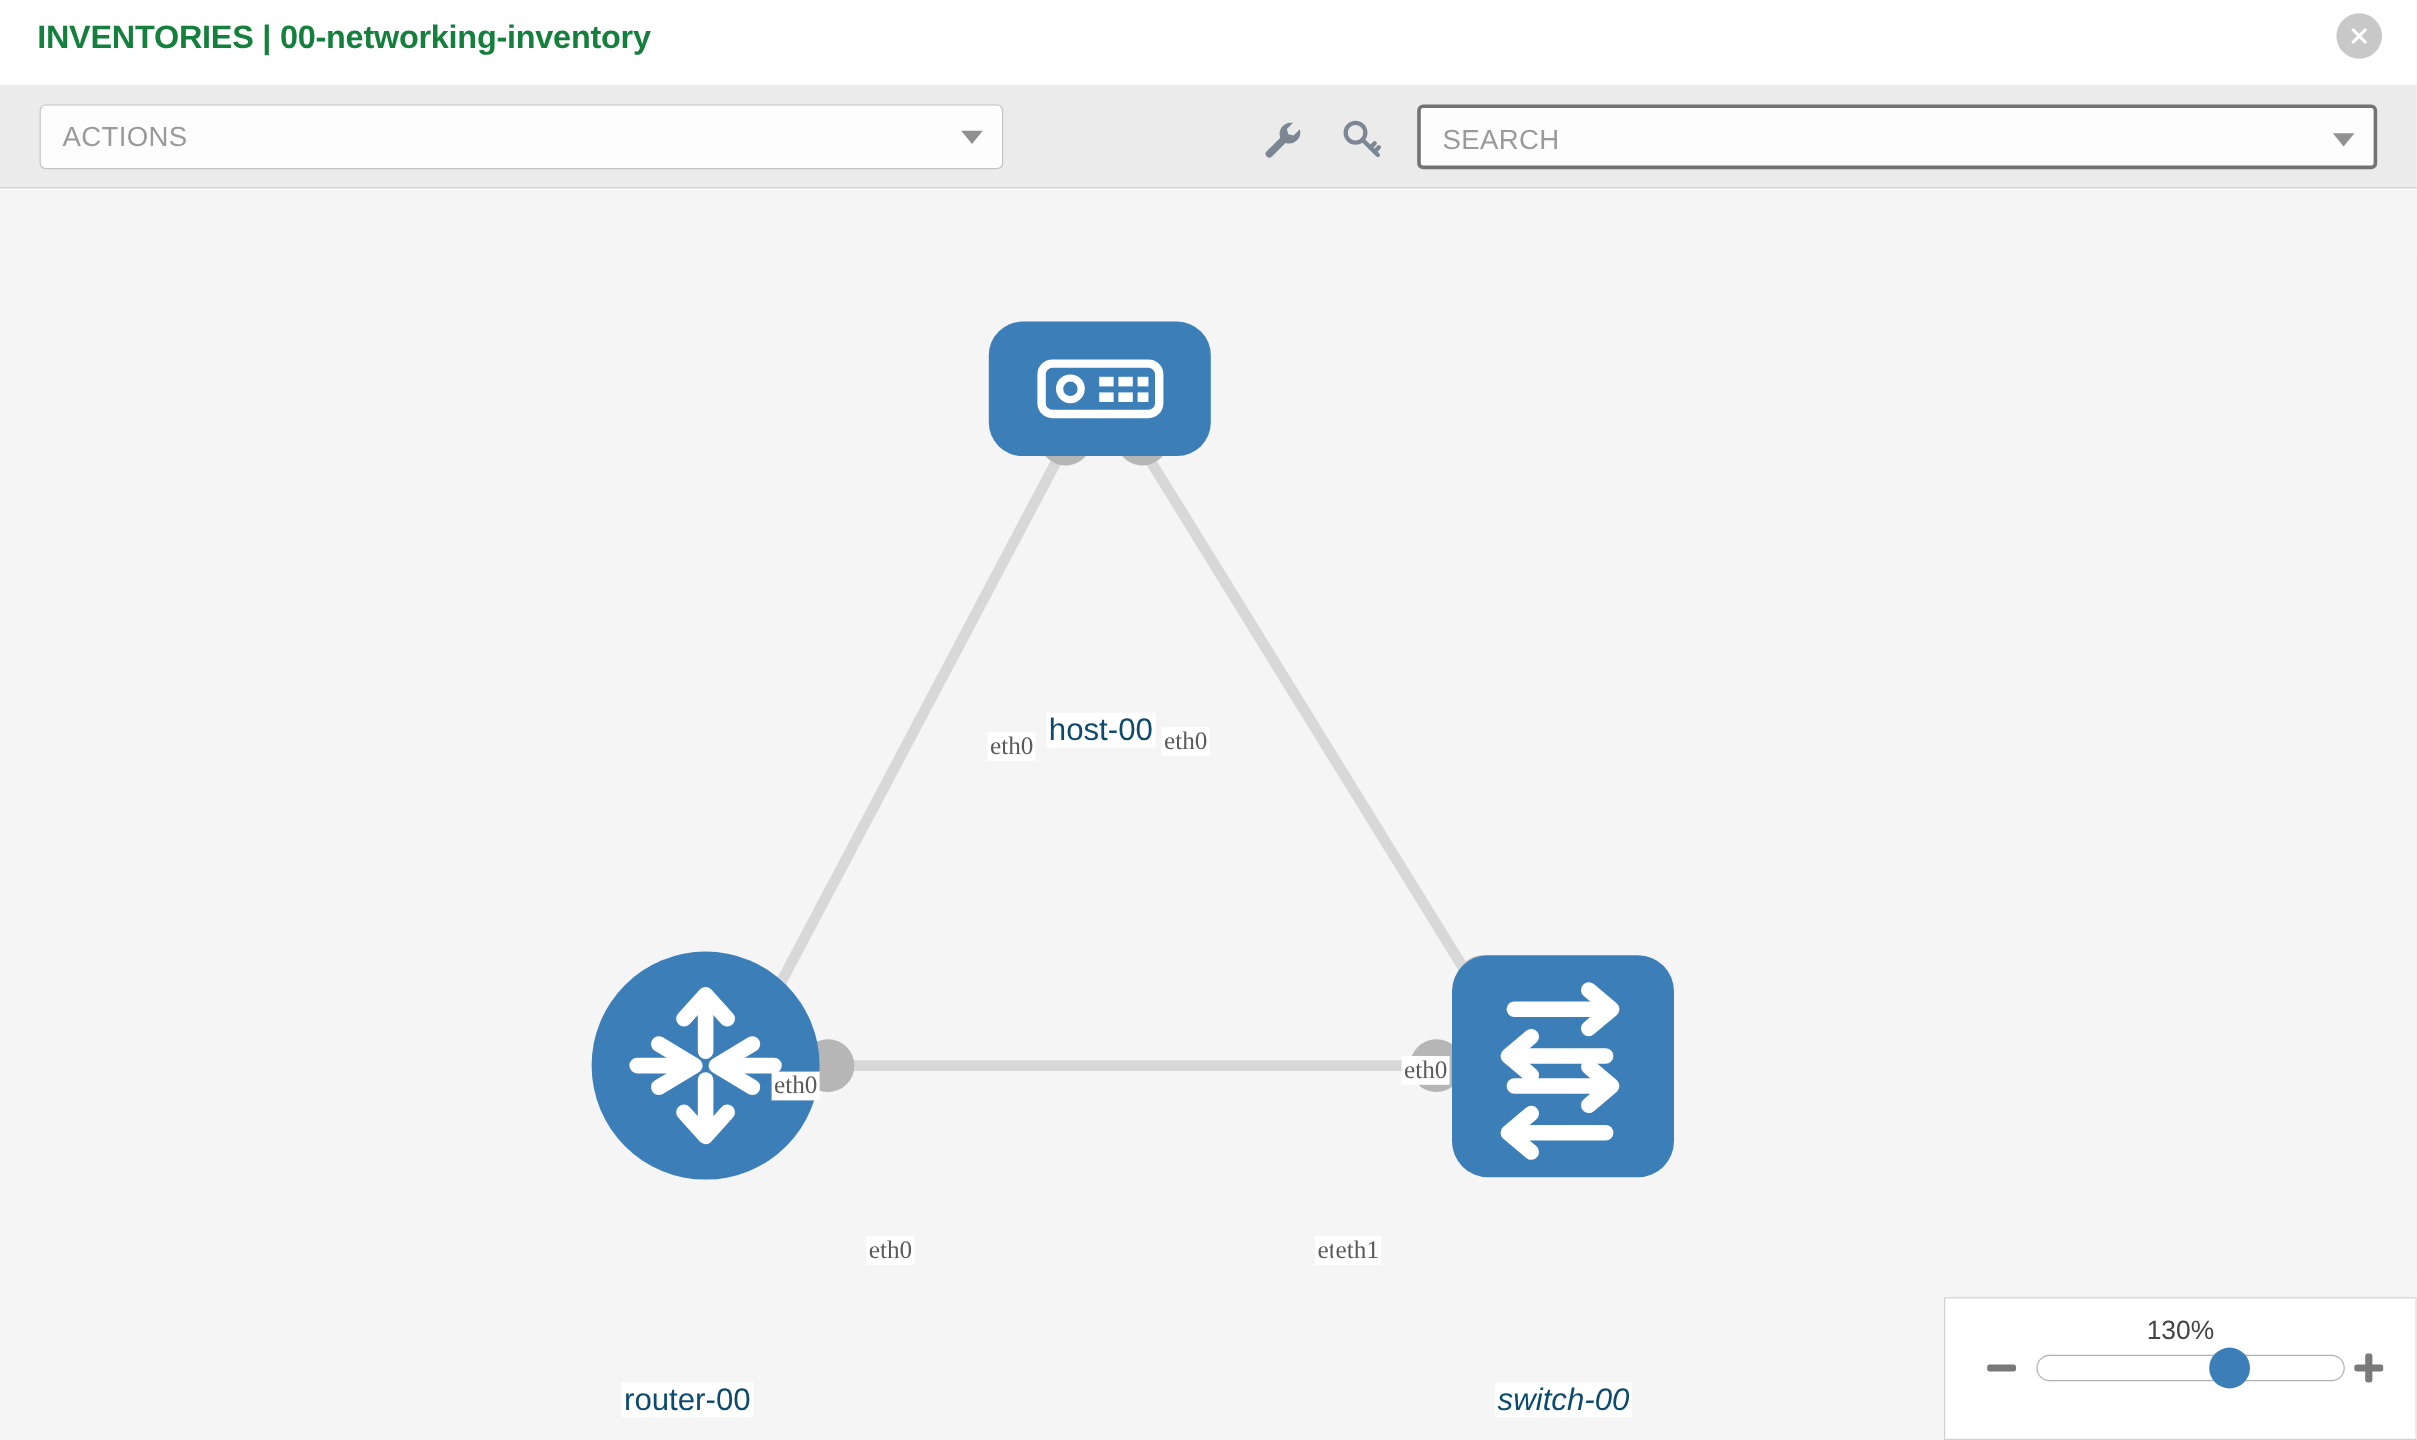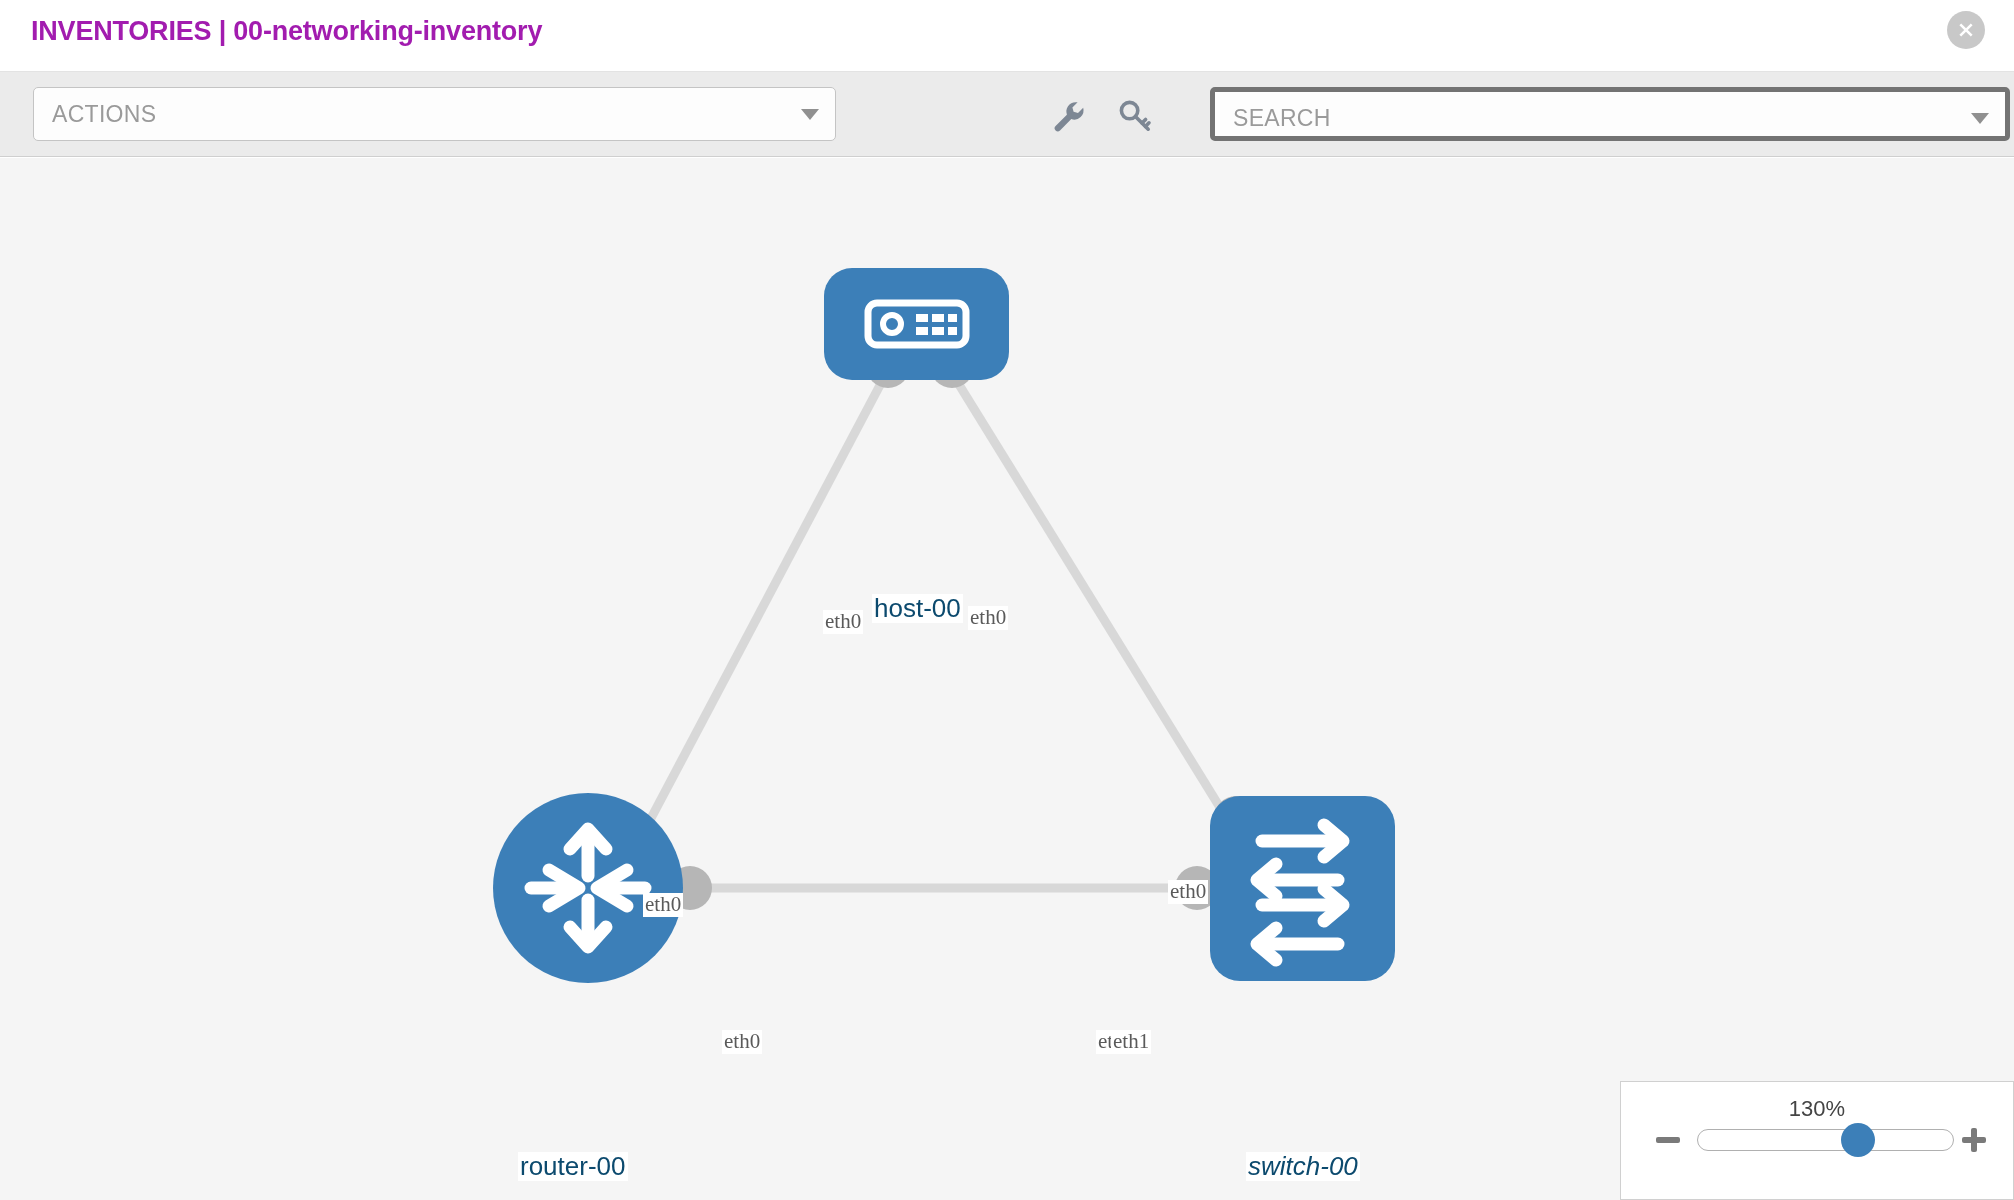--- a/index.html
+++ b/index.html
@@ -28,21 +28,21 @@
     background: #ffffff;
     border-bottom: 1px solid #e3e3e3;
   }
 
   .page-title {
     position: absolute;
     left: 31px;
     top: 16px;
     font-size: 27px;
     font-weight: bold;
-    color: #a21caf;
+    color: #15803d;
     letter-spacing: -0.2px;
     white-space: nowrap;
   }
 
   .close-btn {
     position: absolute;
     right: 29px;
     top: 11px;
     width: 38px;
     height: 38px;
@@ -80,26 +80,26 @@
     position: absolute;
     left: 18px;
     top: 13px;
     font-size: 23px;
     color: #9a9a9a;
     letter-spacing: 0.3px;
   }
 
   .search-select {
     position: absolute;
-    left: 1210px;
+    left: 1181px;
     top: 15px;
     width: 800px;
     height: 54px;
     background: #fdfdfd;
-    border: 5px solid #737373;
+    border: 3px solid #737373;
     border-radius: 5px;
     cursor: text;
   }
   .search-select .sel-label {
     position: absolute;
     left: 18px;
     top: 13px;
     font-size: 23px;
     color: #9a9a9a;
     letter-spacing: 0.3px;

